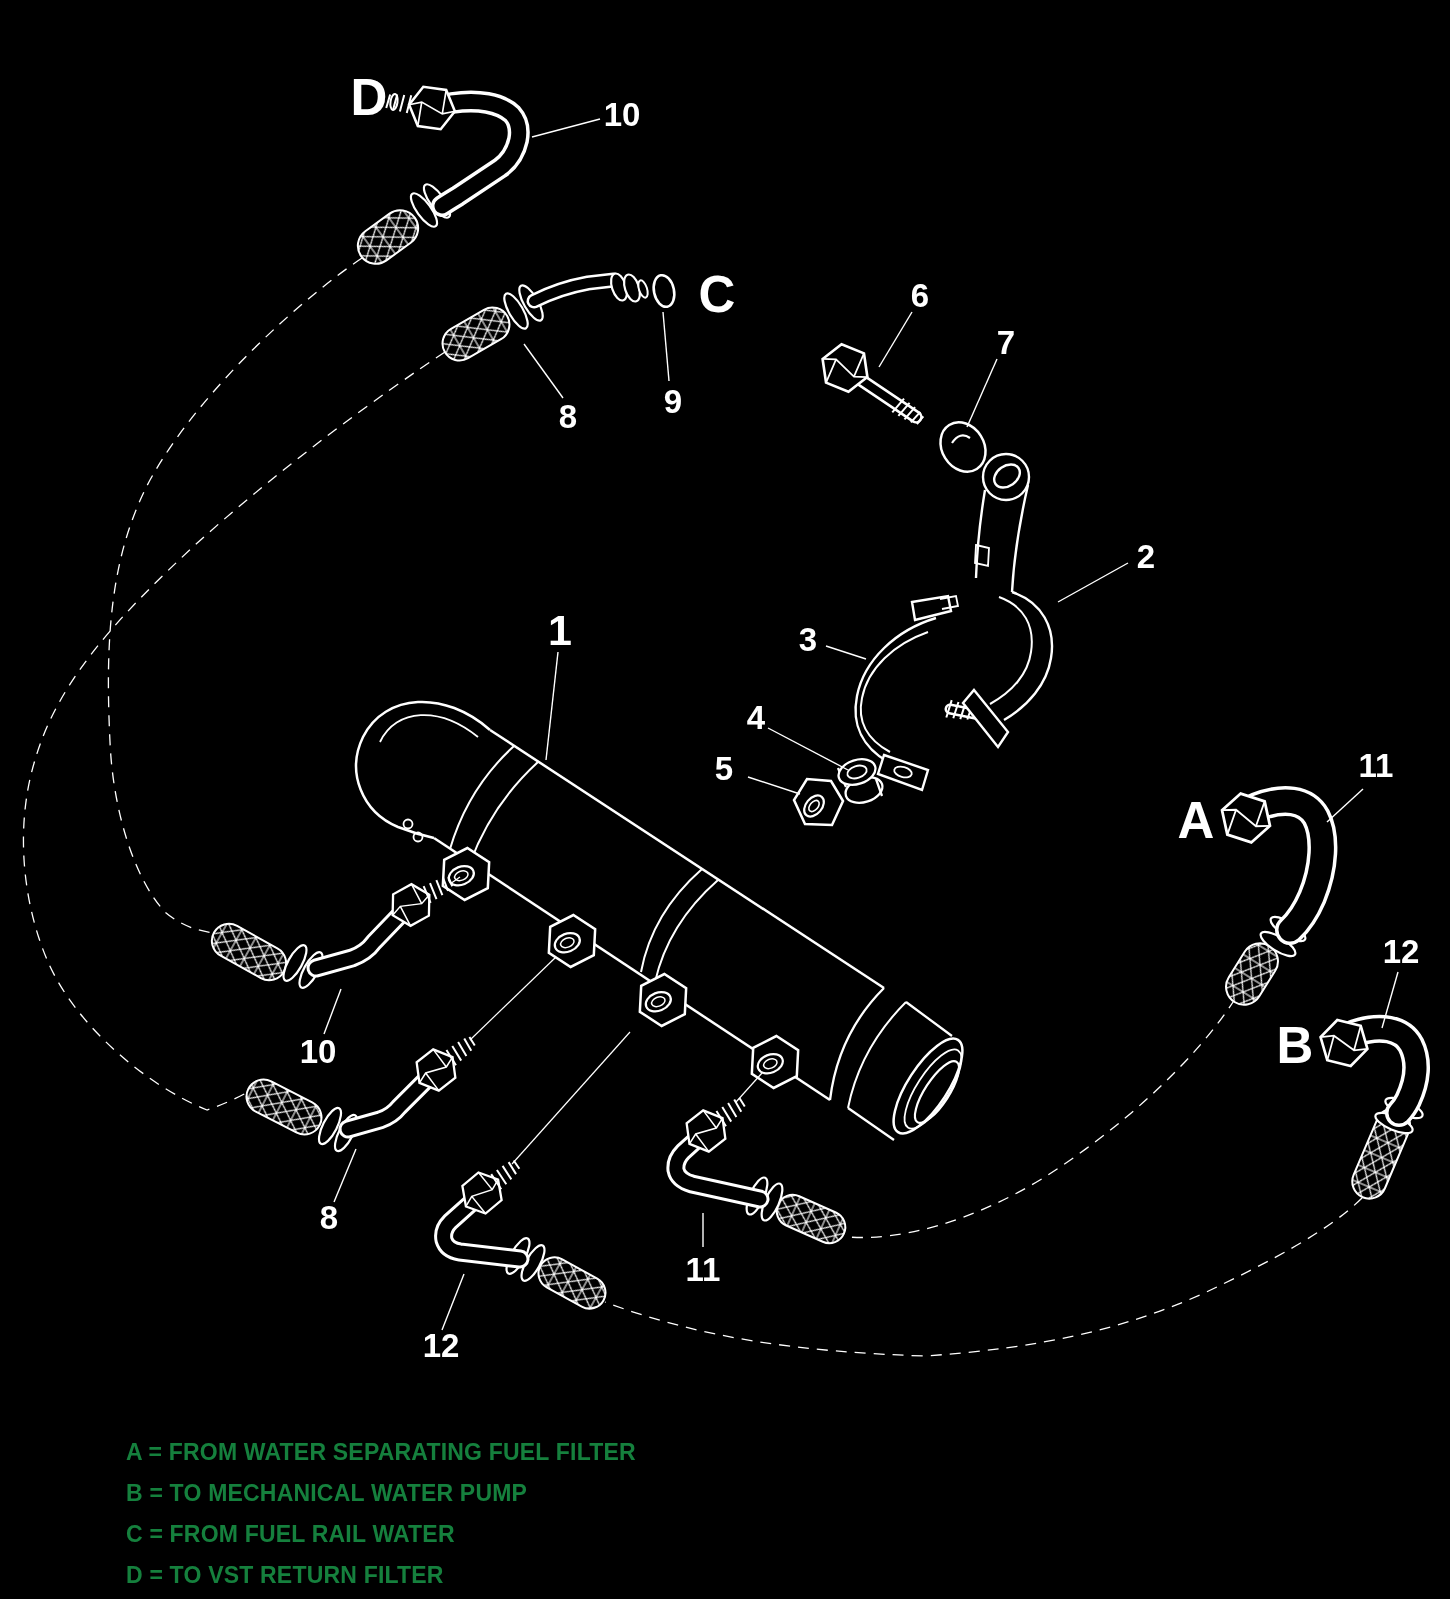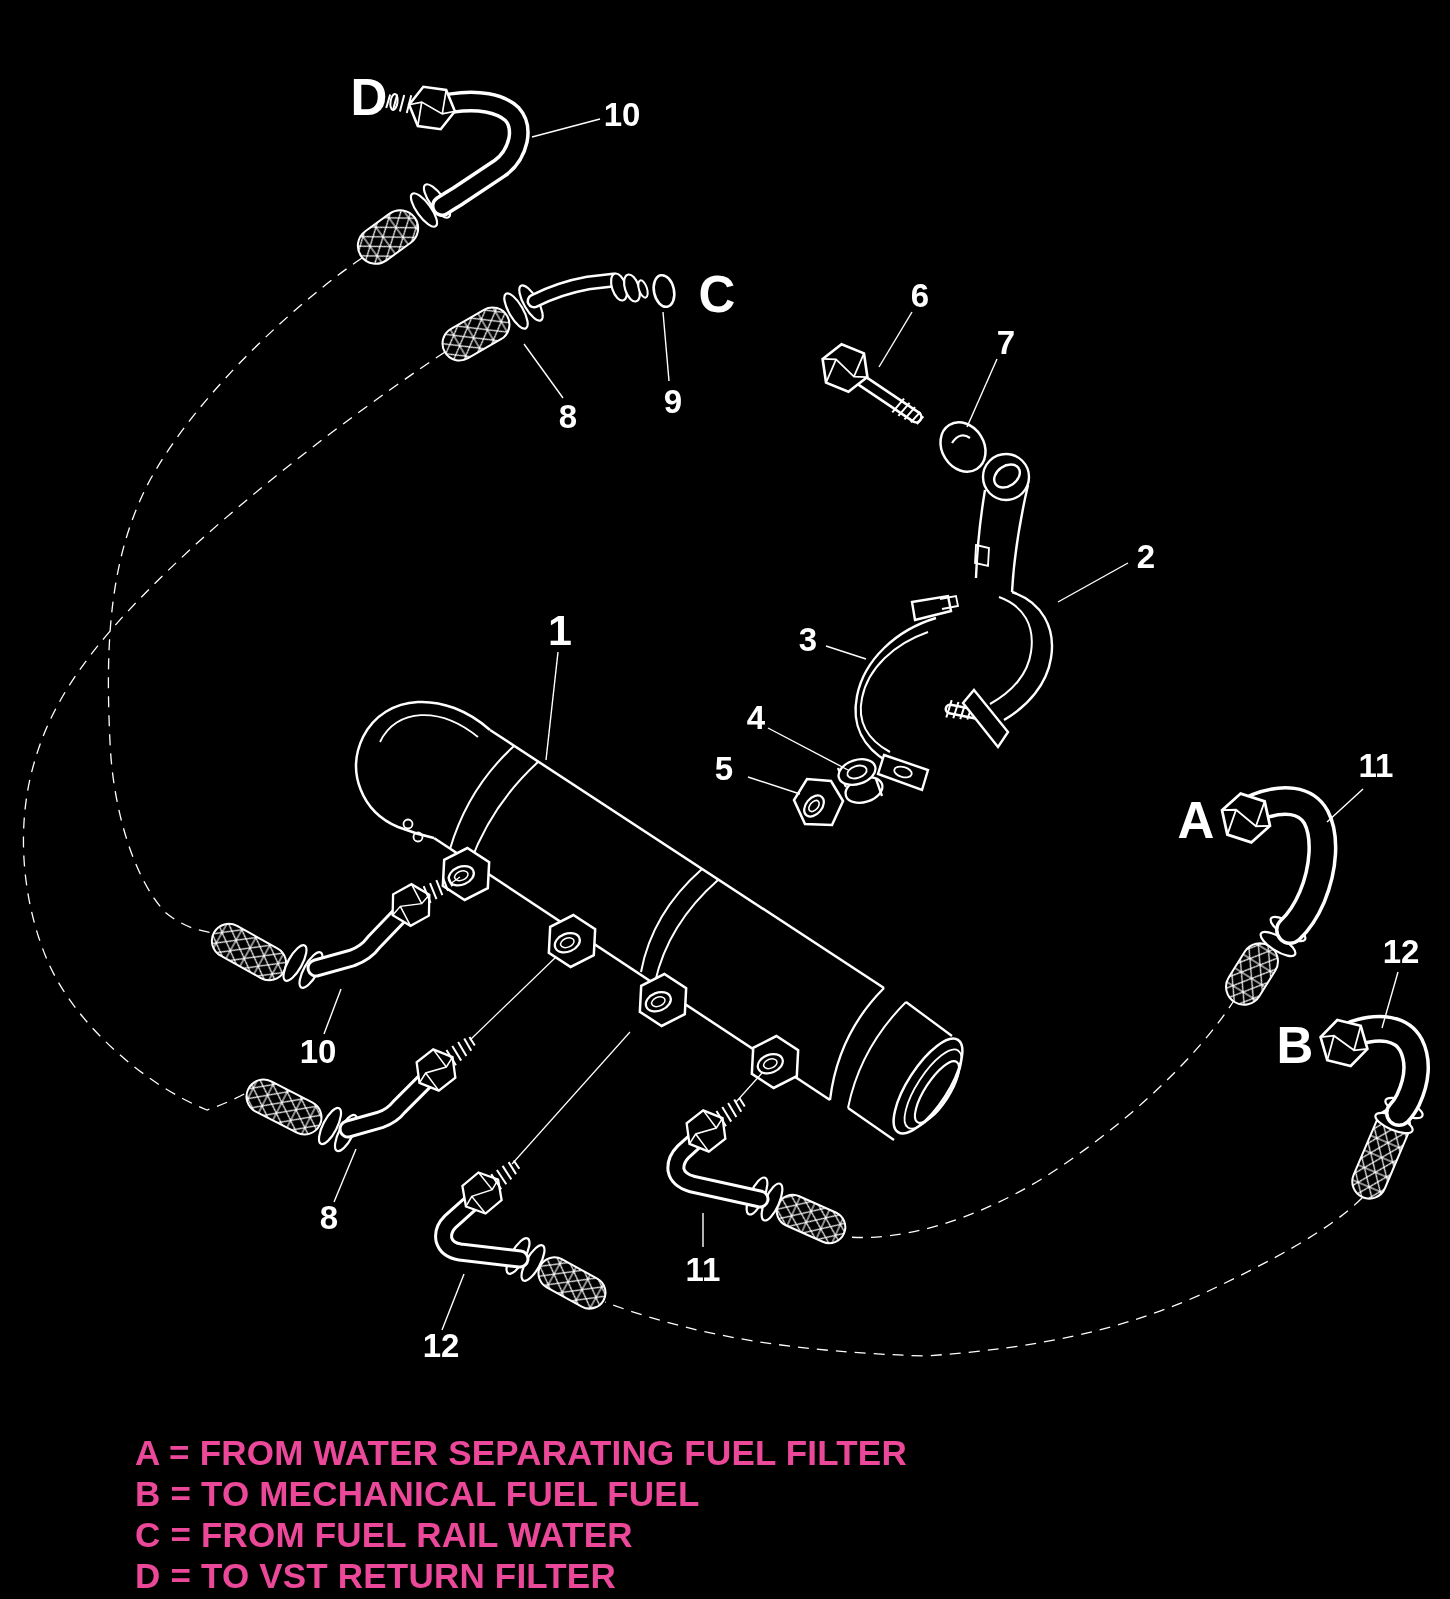--- a/index.html
+++ b/index.html
@@ -3,22 +3,22 @@
 <meta charset="utf-8">
 <style>
   html,body{margin:0;padding:0;background:#000;}
   #stage{position:relative;width:1450px;height:1599px;background:#000;overflow:hidden;
          font-family:"Liberation Sans", sans-serif;}
   #art{position:absolute;left:0;top:0;}
   .callout{fill:#ffffff;font-weight:bold;text-anchor:middle;}
   .num{font-size:33px;}
   .num-big{font-size:43px;}
   .port{font-size:51px;}
-  #legend{position:absolute;left:135px;top:1432px;color:#ec4899;font-weight:bold;
-          font-size:35px;line-height:41px;letter-spacing:0.2px;white-space:nowrap;}
+  #legend{position:absolute;left:126px;top:1432px;color:#15803d;font-weight:bold;
+          font-size:23px;line-height:41px;letter-spacing:0.2px;white-space:nowrap;}
 </style>
 </head>
 <body>
 
 <div id="stage">
 <svg id="art" width="1450" height="1599" viewBox="0 0 1450 1599">
   <defs>
     <pattern id="braid" width="16" height="12" patternUnits="userSpaceOnUse">
       <rect width="16" height="12" fill="#000"></rect>
       <path d="M0 6 L8 0 L16 6 L8 12 Z M8 0 L8 12" fill="none" stroke="#fff" stroke-width="1.1"></path>
@@ -259,17 +259,17 @@
     <text class="callout num" x="441" y="1357">12</text>
     <text class="callout port" x="1196" y="838">A</text>
     <text class="callout port" x="1295" y="1063">B</text>
     <text class="callout port" x="717" y="312">C</text>
     <text class="callout port" x="369" y="115">D</text>
   </g>
 </svg>
 
 <div id="legend">
   <div>A = FROM WATER SEPARATING FUEL FILTER</div>
-  <div>B = TO MECHANICAL FUEL FUEL</div>
+  <div>B = TO MECHANICAL WATER PUMP</div>
   <div>C = FROM FUEL RAIL WATER</div>
   <div>D = TO VST RETURN FILTER</div>
 </div>
 </div>
 
 </body></html>

